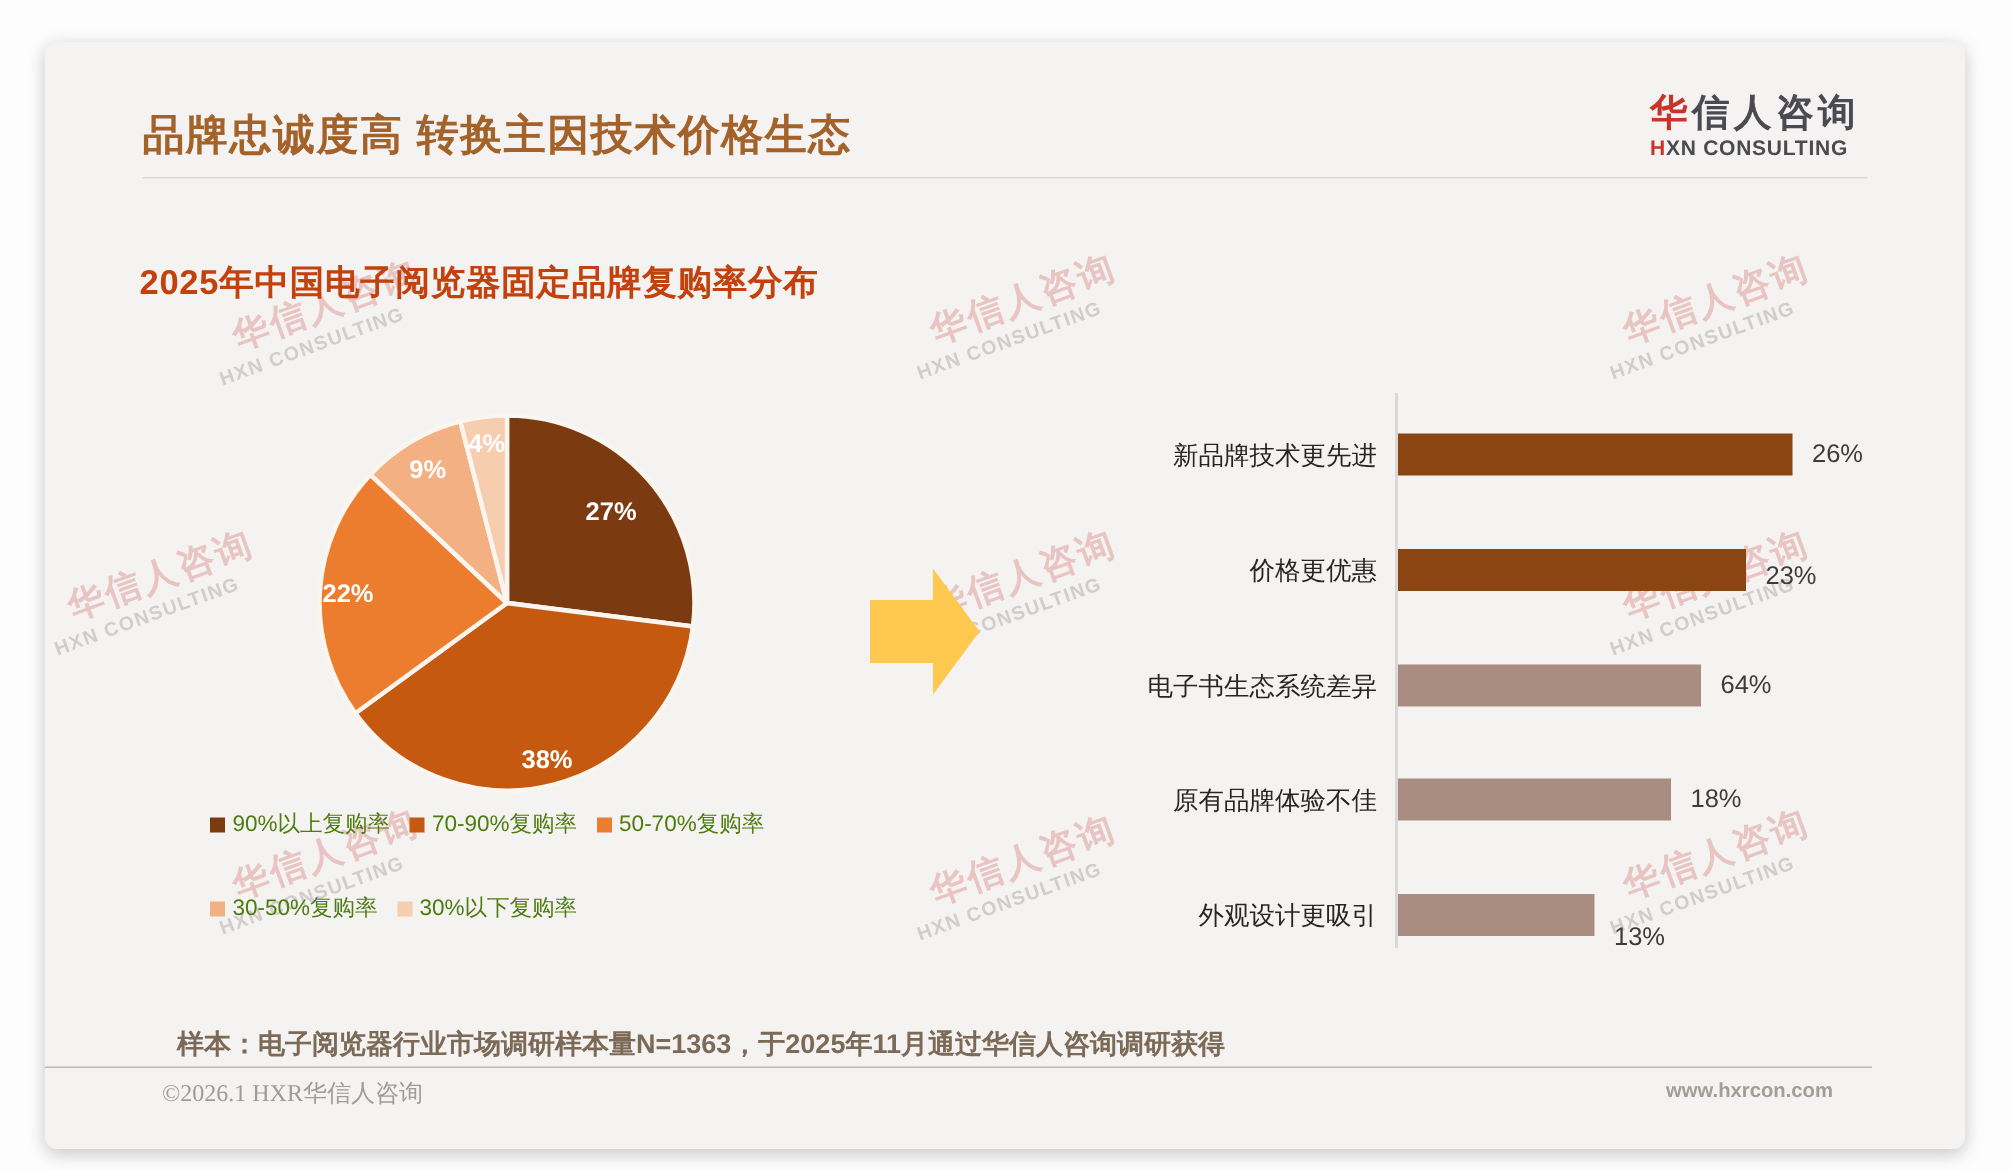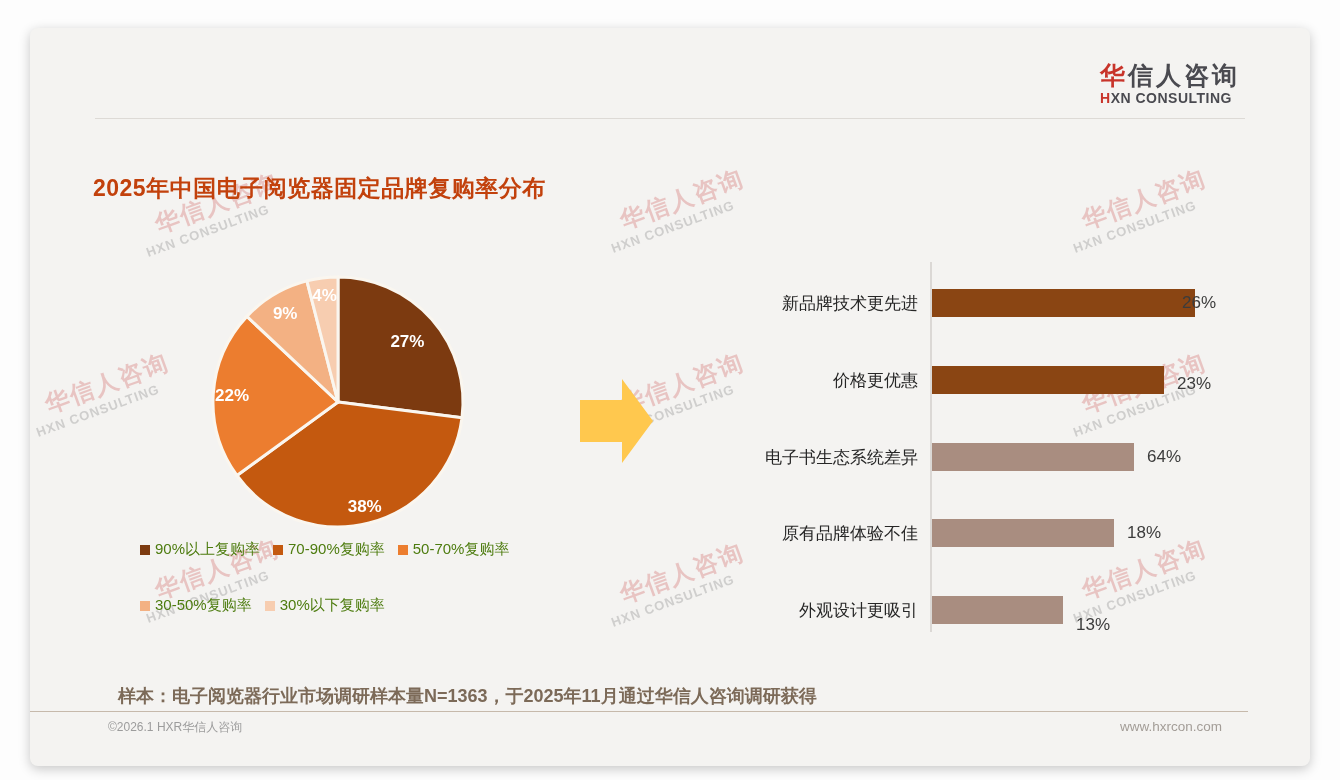--- a/index.html
+++ b/index.html
@@ -48,22 +48,22 @@
   .arrow-svg{position:absolute;left:550px;top:350px;}
   
   #bar-chart{position:absolute;inset:0;}
   .axis-line{position:absolute;left:900px;top:234px;width:2px;height:370px;background:#dbd8d5;}
   .bar-cat{position:absolute;left:620px;width:268px;text-align:right;font-size:17px;color:#262626;}
   .bar-rect{position:absolute;left:902px;height:28px;}
   .bar-val{position:absolute;font-size:17px;color:#3c3c3c;}
   
   .footnote{position:absolute;left:88px;top:656px;font-size:18px;font-weight:700;color:#7c6a58;}
   .footer-divider{position:absolute;left:0px;top:683px;width:1218px;height:1px;background:#c6b9ab;}
-  .footer-left{position:absolute;left:78px;top:691px;font-size:12px;color:#9c9c9c;}
-  .footer-right{position:absolute;right:88px;top:691px;font-size:13.5px;color:#a39d97;}
+  .footer-left{position:absolute;left:78px;top:691px;font-size:16px;color:#9c9c9c;font-family:Liberation Serif, serif;}
+  .footer-right{position:absolute;right:88px;top:691px;font-size:13.5px;color:#a39d97;font-weight:bold;}
 </style>
 </head>
 <body>
 
 <div class="slide">
 
   <div class="wm-layer" id="wm-layer">
       <div class="wm" style="left: 107px; top: 162px;">
         <div class="wm-cn">华信人咨询</div>
         <div class="wm-en">HXN CONSULTING</div>
@@ -97,20 +97,21 @@
         <div class="wm-en">HXN CONSULTING</div>
       </div>
       <div class="wm" style="left: 1034px; top: 528px;">
         <div class="wm-cn">华信人咨询</div>
         <div class="wm-en">HXN CONSULTING</div>
       </div>
     </div>
 
   <div class="content">
 
+    <div class="page-title">品牌忠诚度高 转换主因技术价格生态</div>
     <div class="title-divider"></div>
 
     <div class="logo">
       <div class="logo-cn"><span class="red">华</span><span>信人咨询</span></div>
       <div class="logo-en"><span class="red">H</span><span>XN CONSULTING</span></div>
     </div>
 
     <div class="chart-title left">2025年中国电子阅览器固定品牌复购率分布</div>
 
     <svg id="pie-svg" width="320" height="320" viewBox="0 0 320 320">
@@ -152,21 +153,21 @@
       </div>
 
     <svg class="arrow-svg" width="74" height="86" viewBox="0 0 74 86">
       <polygon id="arrow-poly" points="0,22 42,22 42,1 73,43 42,85 42,64 0,64" fill="#FFC84E"></polygon>
     </svg>
 
     <div id="bar-chart">
       <div class="axis-line"></div>
     <div class="bar-cat" style="top: 264px;">新品牌技术更先进</div>
         <div class="bar-rect" style="top: 261px; width: 263px; background: rgb(138, 69, 19);"></div>
-        <div class="bar-val" style="left: 1152px; top: 265px;">26%</div>
+        <div class="bar-val" style="left: 1178px; top: 265px;">26%</div>
         <div class="bar-cat" style="top: 341px;">价格更优惠</div>
         <div class="bar-rect" style="top: 338px; width: 232px; background: rgb(138, 69, 19);"></div>
         <div class="bar-val" style="left: 1147px; top: 346px;">23%</div>
         <div class="bar-cat" style="top: 418px;">电子书生态系统差异</div>
         <div class="bar-rect" style="top: 415px; width: 202px; background: rgb(169, 141, 128);"></div>
         <div class="bar-val" style="left: 1117px; top: 419px;">64%</div>
         <div class="bar-cat" style="top: 494px;">原有品牌体验不佳</div>
         <div class="bar-rect" style="top: 491px; width: 182px; background: rgb(169, 141, 128);"></div>
         <div class="bar-val" style="left: 1097px; top: 495px;">18%</div>
         <div class="bar-cat" style="top: 571px;">外观设计更吸引</div>

